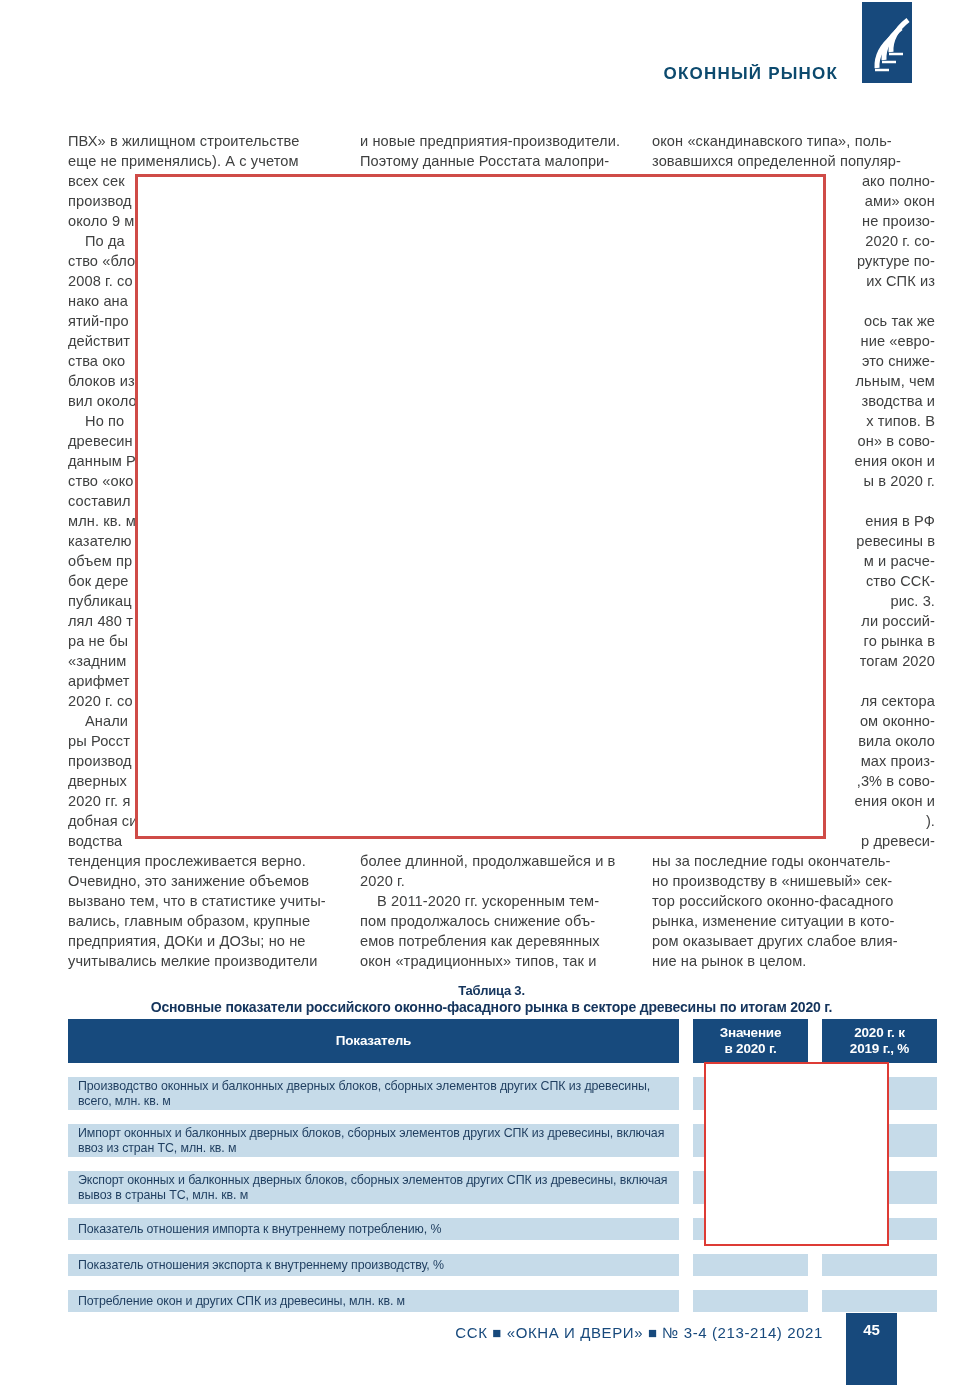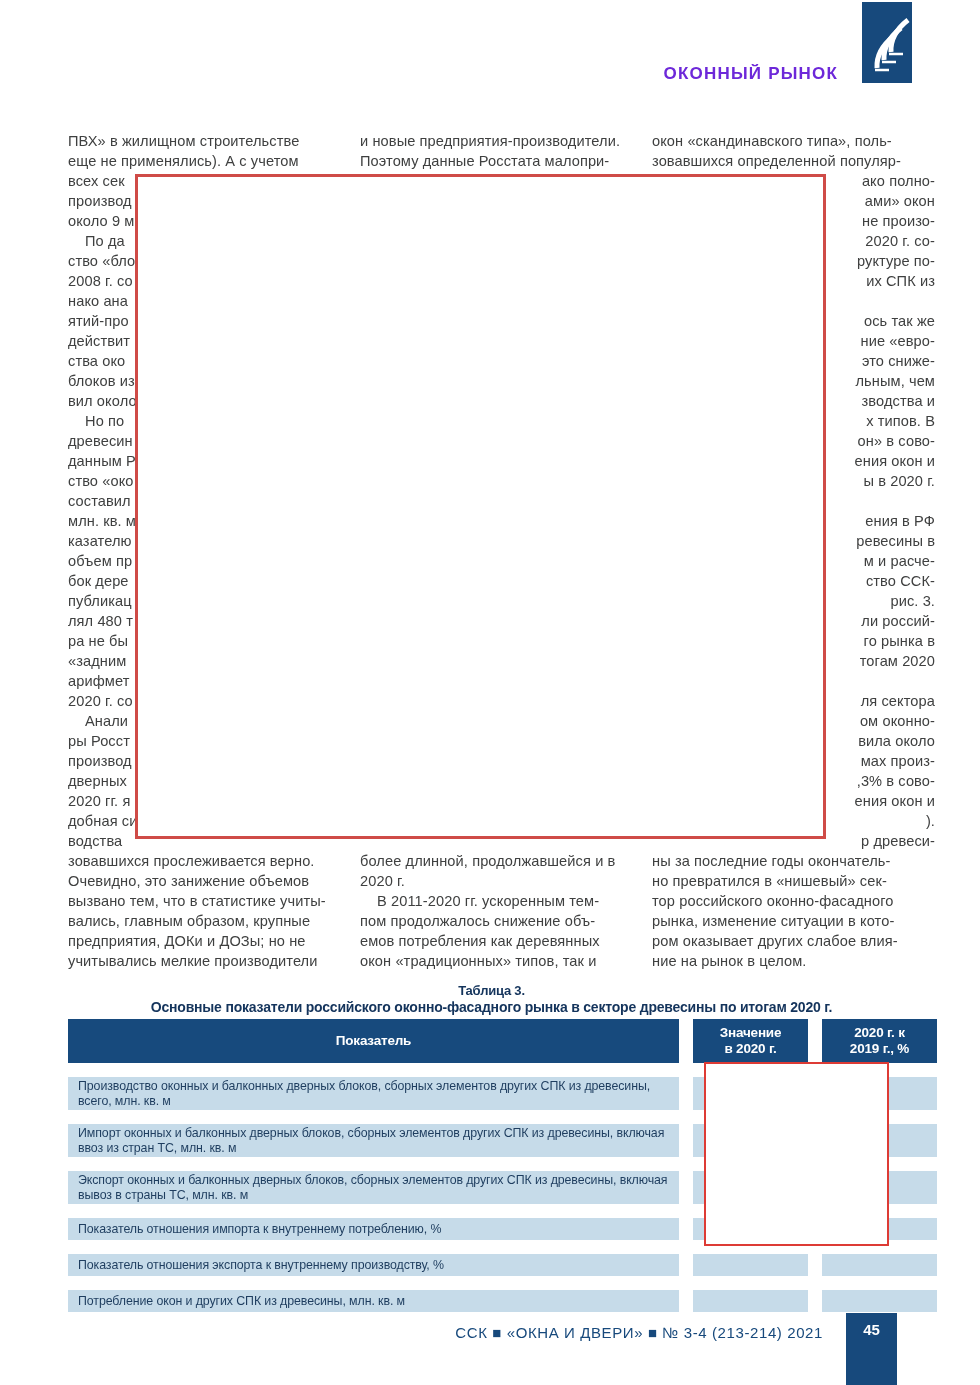--- a/index.html
+++ b/index.html
@@ -3,21 +3,21 @@
 <meta charset="utf-8">
 <style>
   html,body{margin:0;padding:0;background:#ffffff;}
   .page{
     position:relative;width:980px;height:1385px;background:#ffffff;overflow:hidden;
     font-family:"Liberation Sans", sans-serif;
   }
   
   .section-title{
     position:absolute;top:64px;right:142px;
-    font-size:17px;font-weight:bold;letter-spacing:1.2px;color:#6d28d9;
+    font-size:17px;font-weight:bold;letter-spacing:1.2px;color:#0c4a6e;
   }
   .logo-box{
     position:absolute;left:862px;top:2px;width:50px;height:81px;background:#17497c;
   }
   
   .col{
     position:absolute;top:131px;
     font-size:14.6px;line-height:20px;letter-spacing:.1px;color:#3f4040;
   }
   .col-left{left:68px;width:278px;}
@@ -122,21 +122,21 @@
       <div class="line">«задним</div>
       <div class="line">арифмет</div>
       <div class="line">2020 г. со</div>
       <div class="line ind">Анали</div>
       <div class="line">ры Росст</div>
       <div class="line">производ</div>
       <div class="line">дверных</div>
       <div class="line">2020 гг. я</div>
       <div class="line">добная си</div>
       <div class="line">водства</div>
-      <div class="line">зовавшихся прослеживается верно.</div>
+      <div class="line">тенденция прослеживается верно.</div>
       <div class="line">Очевидно, это занижение объемов</div>
       <div class="line">вызвано тем, что в статистике учиты-</div>
       <div class="line">вались, главным образом, крупные</div>
       <div class="line">предприятия, ДОКи и ДОЗы; но не</div>
       <div class="line">учитывались мелкие производители</div>
     </div>
   <div class="col col-mid">
 
   <div class="line">и новые предприятия-производители.</div>
       <div class="line">Поэтому данные Росстата малопри-</div>
@@ -213,21 +213,21 @@
       <div class="line"></div>
       <div class="line r">ля сектора</div>
       <div class="line r">ом оконно-</div>
       <div class="line r">вила около</div>
       <div class="line r">мах произ-</div>
       <div class="line r">,3% в сово-</div>
       <div class="line r">ения окон и</div>
       <div class="line r">).</div>
       <div class="line r">р древеси-</div>
       <div class="line">ны за последние годы окончатель-</div>
-      <div class="line">но превратился в «нишевый» сек-</div>
+      <div class="line">но производству в «нишевый» сек-</div>
       <div class="line">тор российского оконно-фасадного</div>
       <div class="line">рынка, изменение ситуации в кото-</div>
       <div class="line">ром оказывает других слабое влия-</div>
       <div class="line">ние на рынок в целом.</div>
     </div>
 
   <div class="tbl-caption">
     <div class="cap1">Таблица 3.</div>
     <div class="cap2">Основные показатели российского оконно-фасадного рынка в секторе древесины по итогам 2020 г.</div>
   </div>

